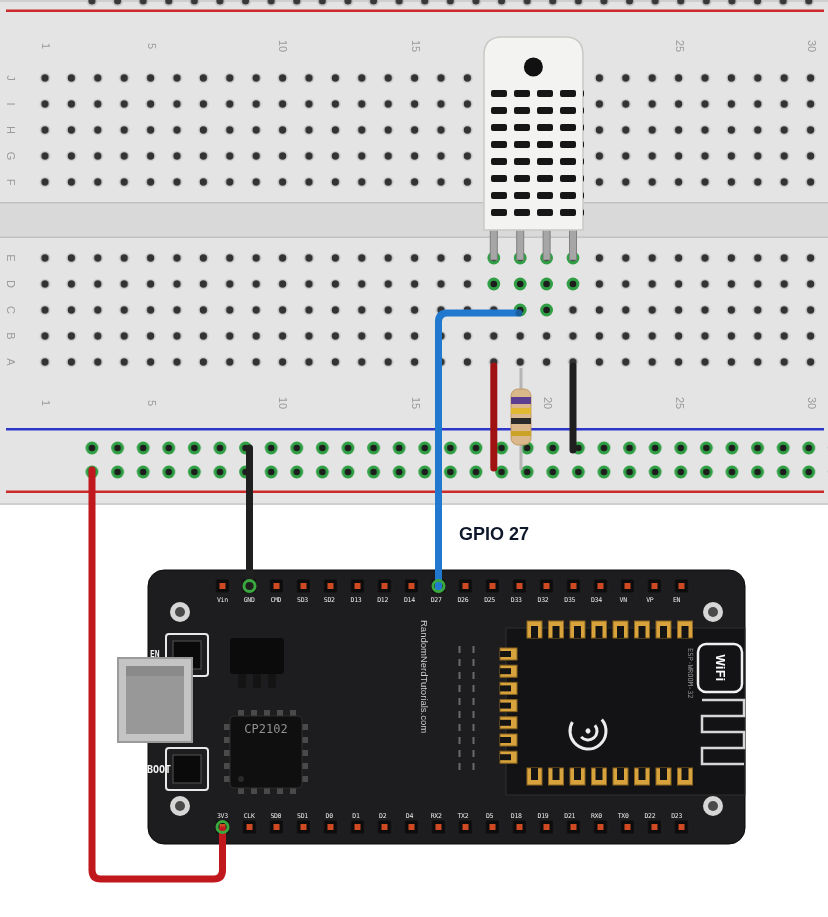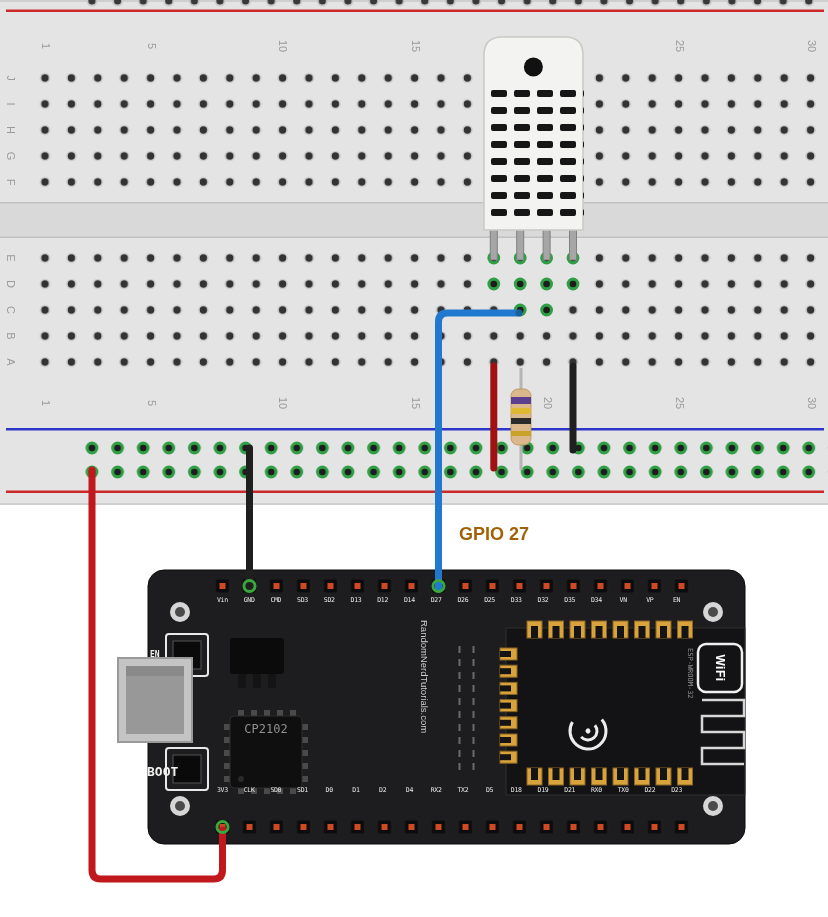--- a/index.html
+++ b/index.html
@@ -5,21 +5,21 @@
   html,body{margin:0;padding:0;background:#fff;}
   .stage{position:relative;width:828px;height:917px;background:#ffffff;overflow:hidden;
          font-family:"Liberation Sans",sans-serif;}
   .stage svg{position:absolute;left:0;top:0;}
   .txt{position:absolute;z-index:5;}
   .colnum,.rowletter{width:14px;height:12px;line-height:12px;text-align:center;
      font-size:11px;color:#9b9b9b;transform:rotate(90deg);}
   .pinrow{position:absolute;left:209px;width:481px;display:flex;z-index:5;align-items:center;}
   .pinrow span{flex:1;text-align:center;font-family:"DejaVu Sans Mono",monospace;
      font-size:6.5px;color:#e8e8e8;letter-spacing:-0.3px;white-space:nowrap;}
-  .gpio-label{left:459px;top:524px;font-size:18px;font-weight:bold;color:#a16207;}
+  .gpio-label{left:459px;top:524px;font-size:18px;font-weight:bold;color:#0f172a;}
   .btn-label{font-size:8px;font-weight:bold;color:#f0f0f0;font-family:"DejaVu Sans Mono",monospace;}
   .chip-label{left:233px;top:722px;width:66px;text-align:center;font-size:12px;color:#909090;
      font-family:"DejaVu Sans Mono",monospace;}
   .vert{transform:rotate(90deg);transform-origin:left top;white-space:nowrap;}
   .rnt-label{left:430px;top:620px;font-size:9.5px;color:#cfcfcf;width:152px;}
   .module-label{left:694px;top:648px;font-size:7px;color:#909090;width:92px;
      font-family:"DejaVu Sans Mono",monospace;}
   .wifi-box{position:absolute;left:698px;top:644px;width:44px;height:48px;display:flex;
      align-items:center;justify-content:center;z-index:5;}
   .wifi-box span{transform:rotate(90deg);font-size:12px;font-weight:bold;color:#ffffff;letter-spacing:.5px;}
@@ -351,21 +351,21 @@
   <span>D25</span>
   <span>D33</span>
   <span>D32</span>
   <span>D35</span>
   <span>D34</span>
   <span>VN</span>
   <span>VP</span>
   <span>EN</span>
 </div>
 
-<div class="pinrow" style="top:786px">
+<div class="pinrow" style="top:812px">
   <span>3V3</span>
   <span>CLK</span>
   <span>SD0</span>
   <span>SD1</span>
   <span>D0</span>
   <span>D1</span>
   <span>D2</span>
   <span>D4</span>
   <span>RX2</span>
   <span>TX2</span>
@@ -373,21 +373,21 @@
   <span>D18</span>
   <span>D19</span>
   <span>D21</span>
   <span>RX0</span>
   <span>TX0</span>
   <span>D22</span>
   <span>D23</span>
 </div>
 
 <span class="txt btn-label" style="left:150px;top:650px">EN</span>
-<span class="txt btn-label" style="left:147px;top:764px;font-size:13px">BOOT</span>
+<span class="txt btn-label" style="left:147px;top:764px;font-size:10px">BOOT</span>
 <span class="txt chip-label">CP2102</span>
 <span class="txt vert rnt-label">RandomNerdTutorials.com</span>
 <span class="txt vert module-label">ESP-WROOM-32</span>
 <div class="wifi-box">
   <span>WiFi</span>
 </div>
 
 </div>
 
 </body></html>

